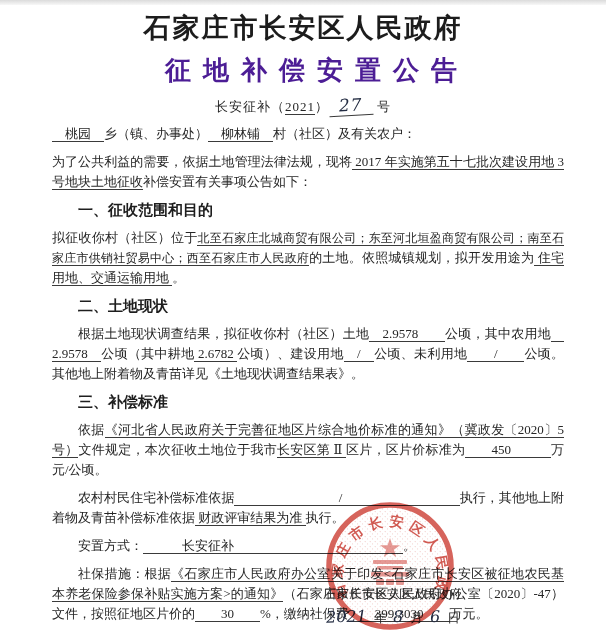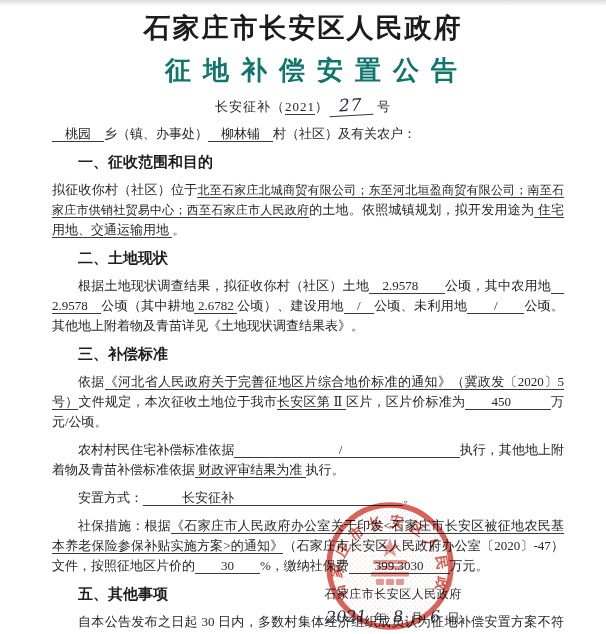--- a/index.html
+++ b/index.html
@@ -6,21 +6,21 @@
   .page{
     width:606px;height:634px;background:#ffffff;position:relative;overflow:hidden;
     font-family:"Liberation Serif","DejaVu Serif",serif;color:#262626;margin:0 auto;
   }
   .scan-edge-top{position:absolute;top:0;left:0;right:0;height:5px;
     background:linear-gradient(#d7d7d7,#f7f7f7);opacity:.9;}
   .titles{position:absolute;top:10px;left:0;right:0;text-align:center;}
   .title1{font-family:"Liberation Sans","DejaVu Sans",sans-serif;font-weight:bold;
     font-size:27px;letter-spacing:2px;color:#1c1c1c;}
   .title2{font-family:"Liberation Sans","DejaVu Sans",sans-serif;font-weight:bold;
-    font-size:26px;letter-spacing:12px;margin-top:7px;padding-left:12px;color:#0f766e;margin-left:16px;}
+    font-size:26px;letter-spacing:12px;margin-top:7px;padding-left:12px;color:#4c1d95;margin-left:16px;}
   .docno{font-size:13px;margin-top:7px;letter-spacing:1px;}
   .u{border-bottom:1px solid #3a3a3a;}
   .hand{font-style:italic;font-family:"DejaVu Serif",serif;color:#232c42;}
   .docno .hand{font-size:17px;display:inline-block;transform:rotate(-3deg);padding:0 10px;}
   .body-area{position:absolute;top:116px;left:44px;width:528px;
     font-size:13px;line-height:20px;text-align:justify;}
   .body-area p{margin:8px;}
   .para-indent{text-indent:26px;}
   .heading{font-family:"Liberation Sans","DejaVu Sans",sans-serif;font-weight:bold;
     text-indent:26px;font-size:15px;color:#1e1e1e;}
@@ -43,20 +43,21 @@
     <div class="title1">石家庄市长安区人民政府</div>
     <div class="title2">征地补偿安置公告</div>
     <div class="docno">
       <span>长安征补（</span><span class="u">2021</span><span>）</span><span class="u hand">27</span> <span>号</span>
     </div>
   </div>
 
   <div class="body-area">
     <div id="paragraphs">
         <p class=""><span class="u ">　桃园　</span><span class="">乡（镇、办事处）</span><span class="u ">　柳林铺　</span><span class="">村（社区）及有关农户：</span></p>
+        <p class=""><span class="">为了公共利益的需要，依据土地管理法律法规，现将</span><span class="u "> 2017 年实施第五十七批次建设用地 3 号地块土地征收</span><span class="">补偿安置有关事项公告如下：</span></p>
         <p class="heading"><span class="">一、征收范围和目的</span></p>
         <p class=""><span class="">拟征收你村（社区）位于</span><span class="u small ">北至石家庄北城商贸有限公司；东至河北垣盈商贸有限公司；南至石家庄市供销社贸易中心；西至石家庄市人民政府</span><span class="">的土地。依照城镇规划，拟开发用途为</span><span class="u "> 住宅用地、交通运输用地 </span><span class="">。</span></p>
         <p class="heading"><span class="">二、土地现状</span></p>
         <p class="para-indent"><span class="">根据土地现状调查结果，拟征收你村（社区）土地</span><span class="u ">　2.9578　　</span><span class="">公顷，其中农用地</span><span class="u ">　2.9578　</span><span class="">公顷（其中耕地</span><span class="u "> 2.6782 </span><span class="">公顷）、建设用地</span><span class="u ">　/　</span><span class="">公顷、未利用地</span><span class="u ">　　/　　</span><span class="">公顷。其他地上附着物及青苗详见《土地现状调查结果表》。</span></p>
         <p class="heading"><span class="">三、补偿标准</span></p>
         <p class="para-indent"><span class="">依据</span><span class="u ">《河北省人民政府关于完善征地区片综合地价标准的通知》（冀政发〔2020〕5 号）</span><span class="">文件规定，本次征收土地位于我市</span><span class="u ">长安区第 Ⅱ </span><span class="">区片，区片价标准为</span><span class="u ">　　450　　　</span><span class="">万元/公顷。</span></p>
         <p class="para-indent"><span class="">农村村民住宅补偿标准依据</span><span class="u ">　　　　　　　　/　　　　　　　　　</span><span class="">执行，其他地上附着物及青苗补偿标准依据</span><span class="u "> 财政评审结果为准 </span><span class="">执行。</span></p>
         <p class="para-indent"><span class="">安置方式：</span><span class="u ">　　　长安征补　　　　　　　　　　　　　</span><span class="">。</span></p>
         <p class="para-indent"><span class="">社保措施：根据</span><span class="u ">《石家庄市人民政府办公室关于印发&lt;石家庄市长安区被征地农民基本养老保险参保补贴实施方案&gt;的通知》</span><span class="">（石家庄市长安区人民政府办公室〔2020〕-47）文件，按照征地区片价的</span><span class="u ">　　30　　</span><span class="">%，缴纳社保费</span><span class="u ">　　399.3030　　</span><span class="">万元。</span></p>
         <p class="heading"><span class="">五、其他事项</span></p>

